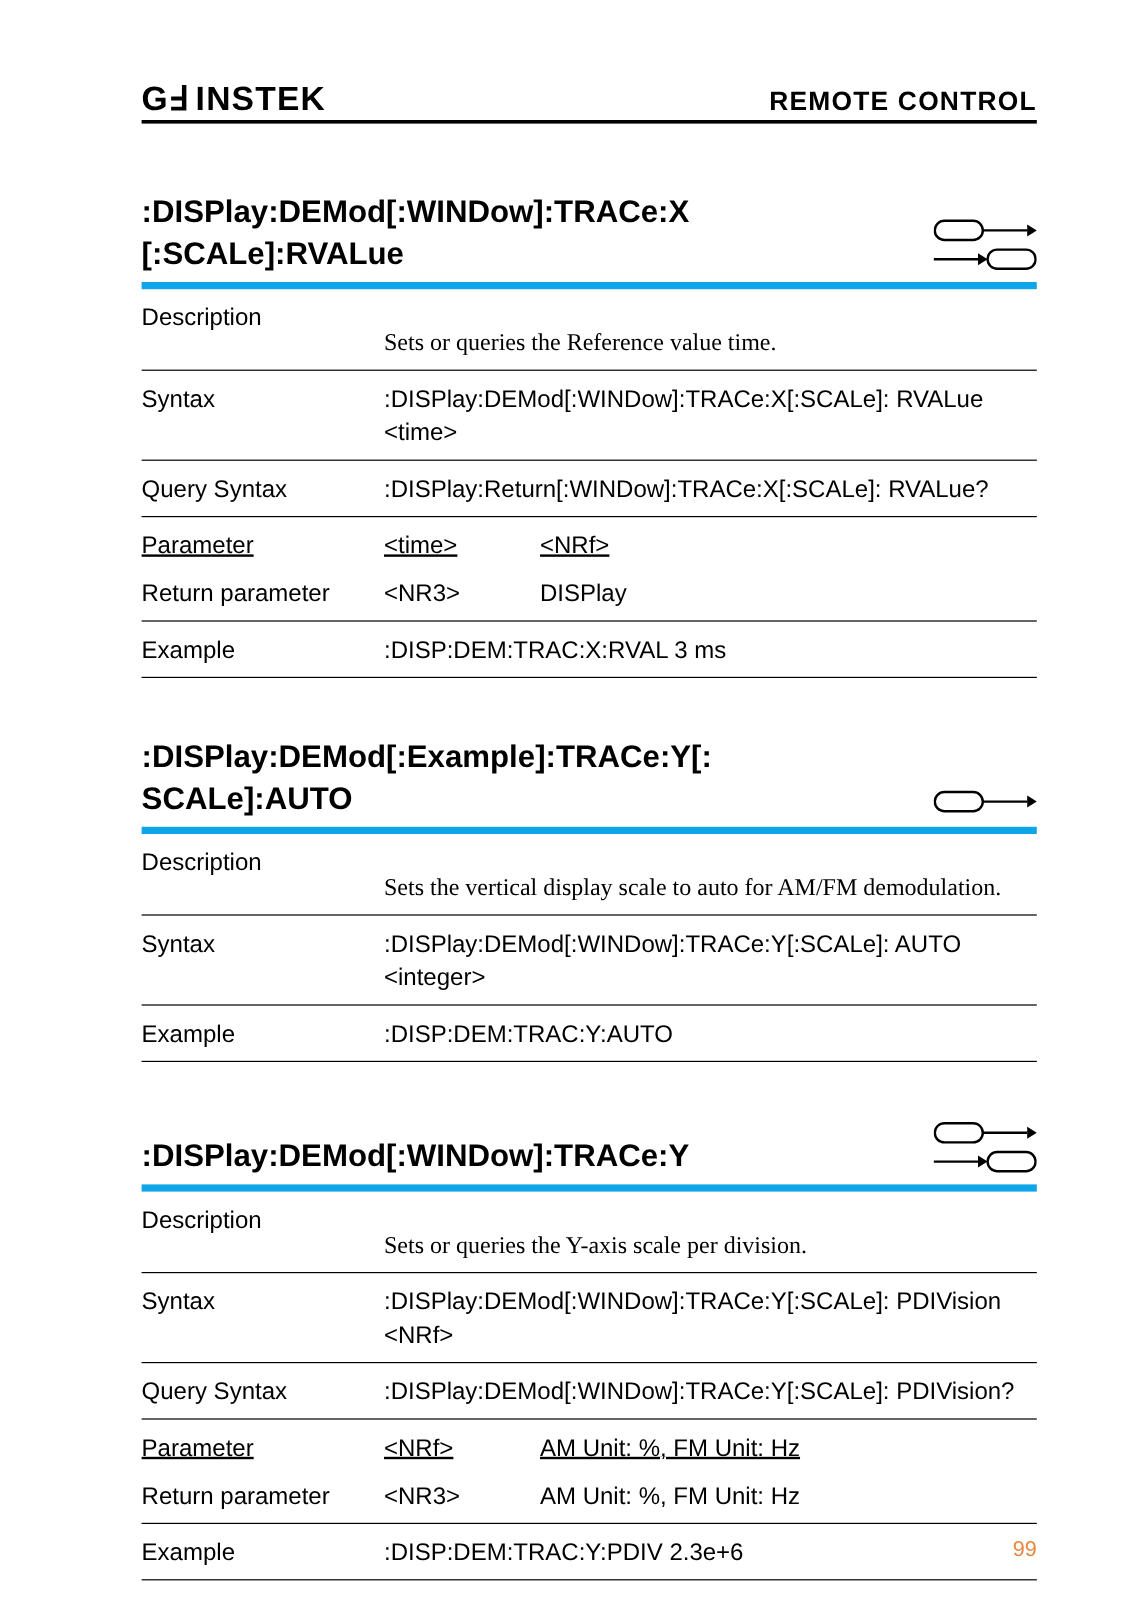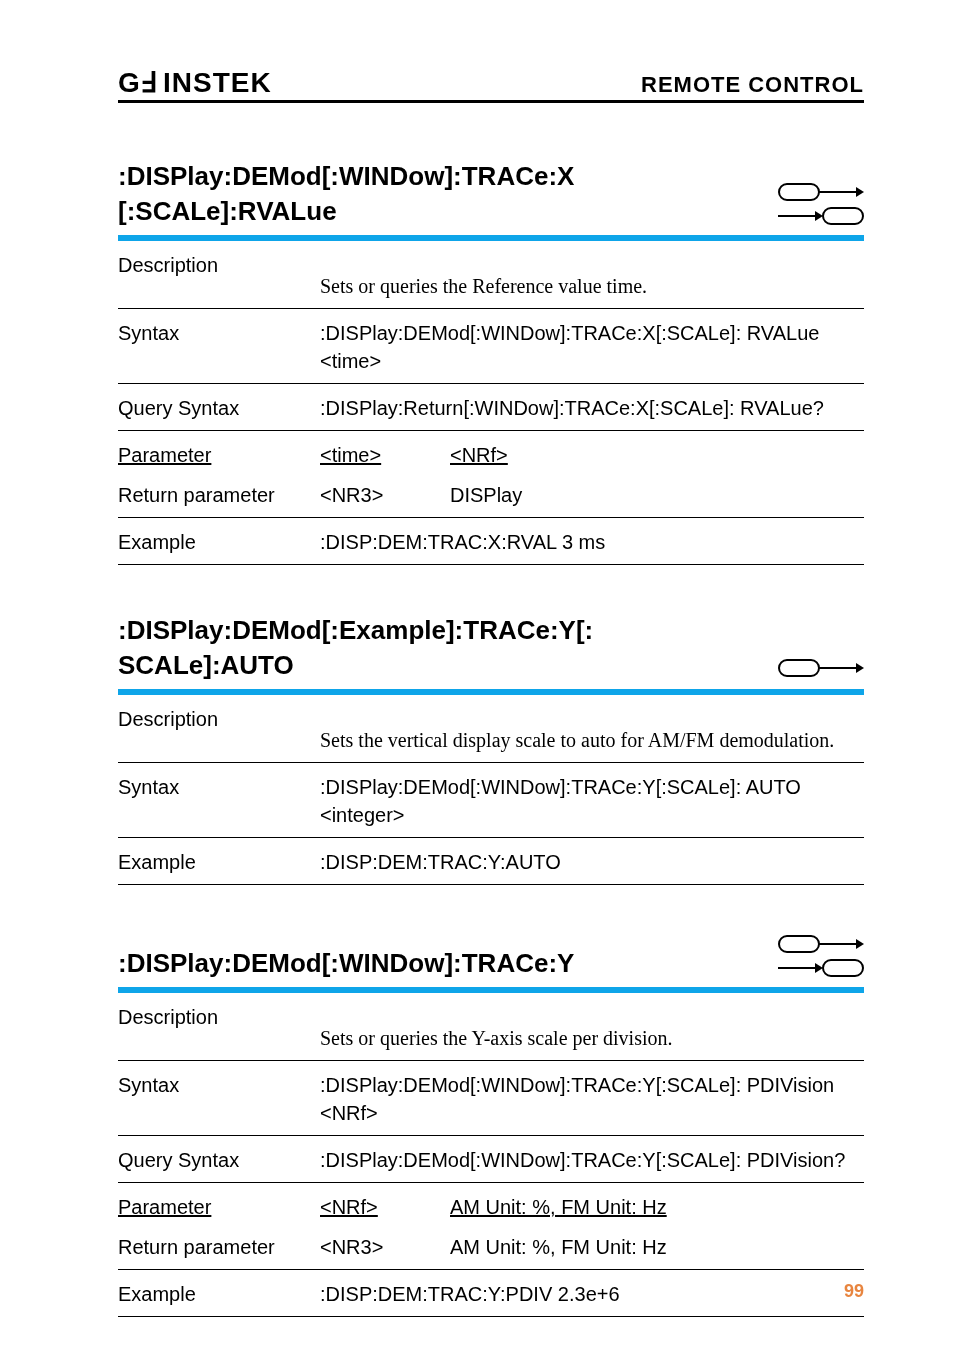--- a/index.html
+++ b/index.html
@@ -97,21 +97,21 @@
     flex: 1;
   }
   .serif {
     font-family: "Book Antiqua", Palatino, Georgia, serif;
     margin-top: 21px;
   }
   .page-num {
     position: absolute;
     bottom: 48px;
     right: 90px;
-    font-weight: bold;
+    font-weight: normal;
     font-size: 18px;
     color: #e8853f;
   }
 </style>
 </head>
 <body>
 
 <div class="page">
   <div class="header">
     <div class="logo">

